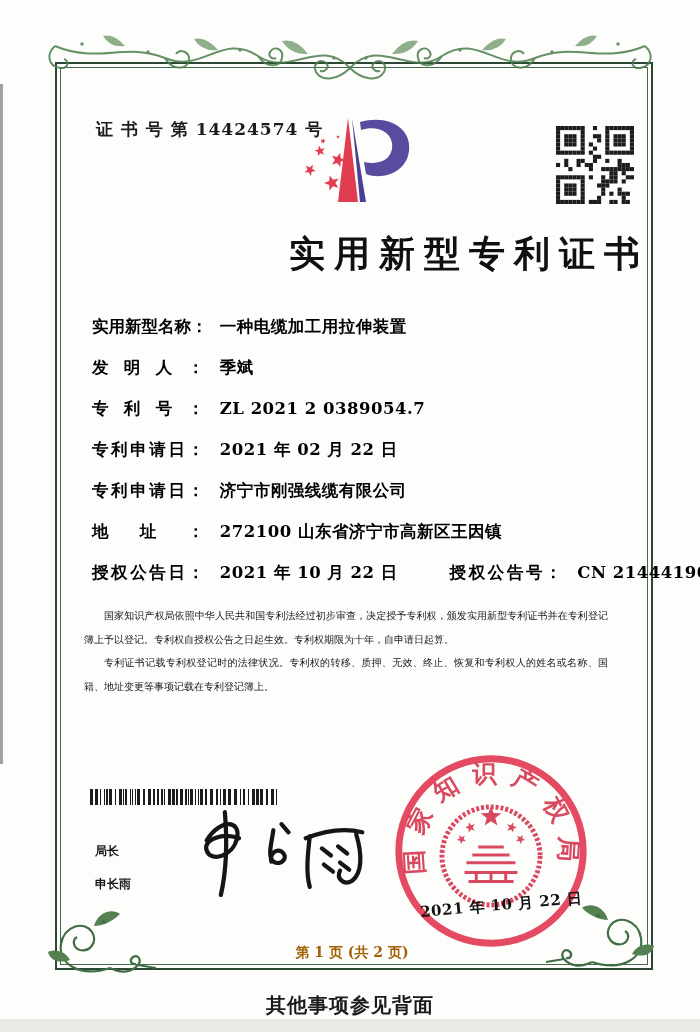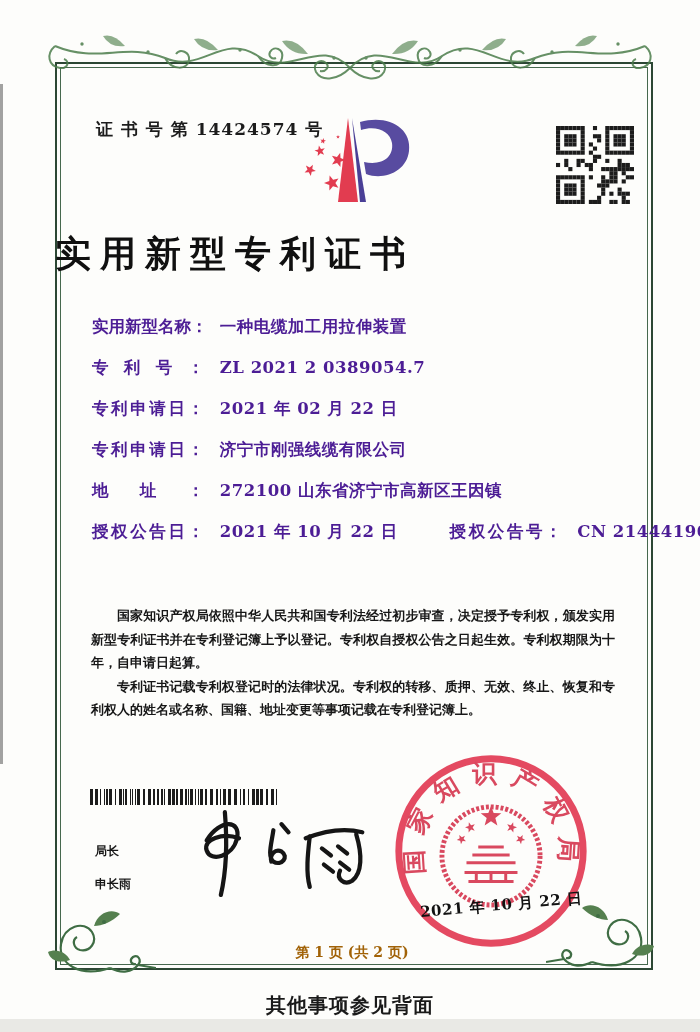--- a/index.html
+++ b/index.html
@@ -17,34 +17,34 @@
   .corner-right{left:546px;top:902px;transform:scaleX(-1);}
 
   
   .scan-strip{position:absolute;left:0;bottom:0;width:100%;height:13px;background:#e9e9e5;}
   .scan-edge{position:absolute;left:0;top:84px;width:3px;height:680px;background:rgba(50,50,50,.45);}
 
   
   .cert-no{position:absolute;left:96px;top:118px;font-size:17px;font-weight:600;color:#1c1c1c;letter-spacing:1px;}
   .logo{position:absolute;left:288px;top:110px;width:130px;height:106px;}
   .qr{position:absolute;left:556px;top:126px;width:78px;height:78px;}
-  .doc-title{position:absolute;left:55px;top:230px;width:594px;text-align:left;
+  .doc-title{position:absolute;left:55px;top:230px;width:594px;text-align:right;
     font-size:36px;font-weight:700;color:#101010;letter-spacing:9px;}
 
   
-  .fields{position:absolute;left:92px;top:318px;width:540px;font-size:16.5px;font-weight:700;color:#4c1d95;}
+  .fields{position:absolute;left:92px;top:318px;width:540px;font-size:16.5px;font-weight:700;color:#000000;}
   .frow{margin-bottom:24px;line-height:17px;white-space:nowrap;}
   .frow.gap-big{margin-top:10px;}
   .flabel{display:inline-block;width:112px;text-align:justify;text-align-last:justify;}
   .fvalue{margin-left:10px;letter-spacing:.5px;}
   .fpair2{margin-left:46px;}
 
   
-  .body-text{position:absolute;left:91px;top:604px;width:524px;font-size:13px;
-    line-height:23.5px;color:#171717;font-weight:700;text-align:justify;}
+  .body-text{position:absolute;left:84px;top:604px;width:524px;font-size:10px;
+    line-height:23.5px;color:#171717;font-weight:400;text-align:justify;}
   .body-text p{margin:0;text-indent:2em;}
 
   
   .barcode{position:absolute;left:90px;top:789px;width:190px;height:16px;}
   .signer{position:absolute;left:95px;top:835px;font-size:12px;font-weight:600;color:#171717;line-height:33px;}
   .signature{position:absolute;left:183px;top:806px;width:205px;height:96px;}
   .seal{position:absolute;left:388px;top:748px;width:206px;height:206px;}
   .seal-date{position:absolute;left:420px;top:896px;width:160px;font-size:15px;font-weight:700;
     color:#111;transform:rotate(-5deg);letter-spacing:.5px;white-space:nowrap;}
 
@@ -291,20 +291,24 @@
   </svg>
 
   <div class="doc-title">实用新型专利证书</div>
 
   <div class="fields">
     <div class="frow">
       <span class="flabel">实用新型名称：</span>
       <span class="fvalue">一种电缆加工用拉伸装置</span>
     </div>
     <div class="frow">
+      <span class="flabel">发明人：</span>
+      <span class="fvalue">季斌</span>
+    </div>
+    <div class="frow">
       <span class="flabel">专利号：</span>
       <span class="fvalue">ZL 2021 2 0389054.7</span>
     </div>
     <div class="frow">
       <span class="flabel">专利申请日：</span>
       <span class="fvalue">2021 年 02 月 22 日</span>
     </div>
     <div class="frow">
       <span class="flabel">专利申请日：</span>
       <span class="fvalue">济宁市刚强线缆有限公司</span>

